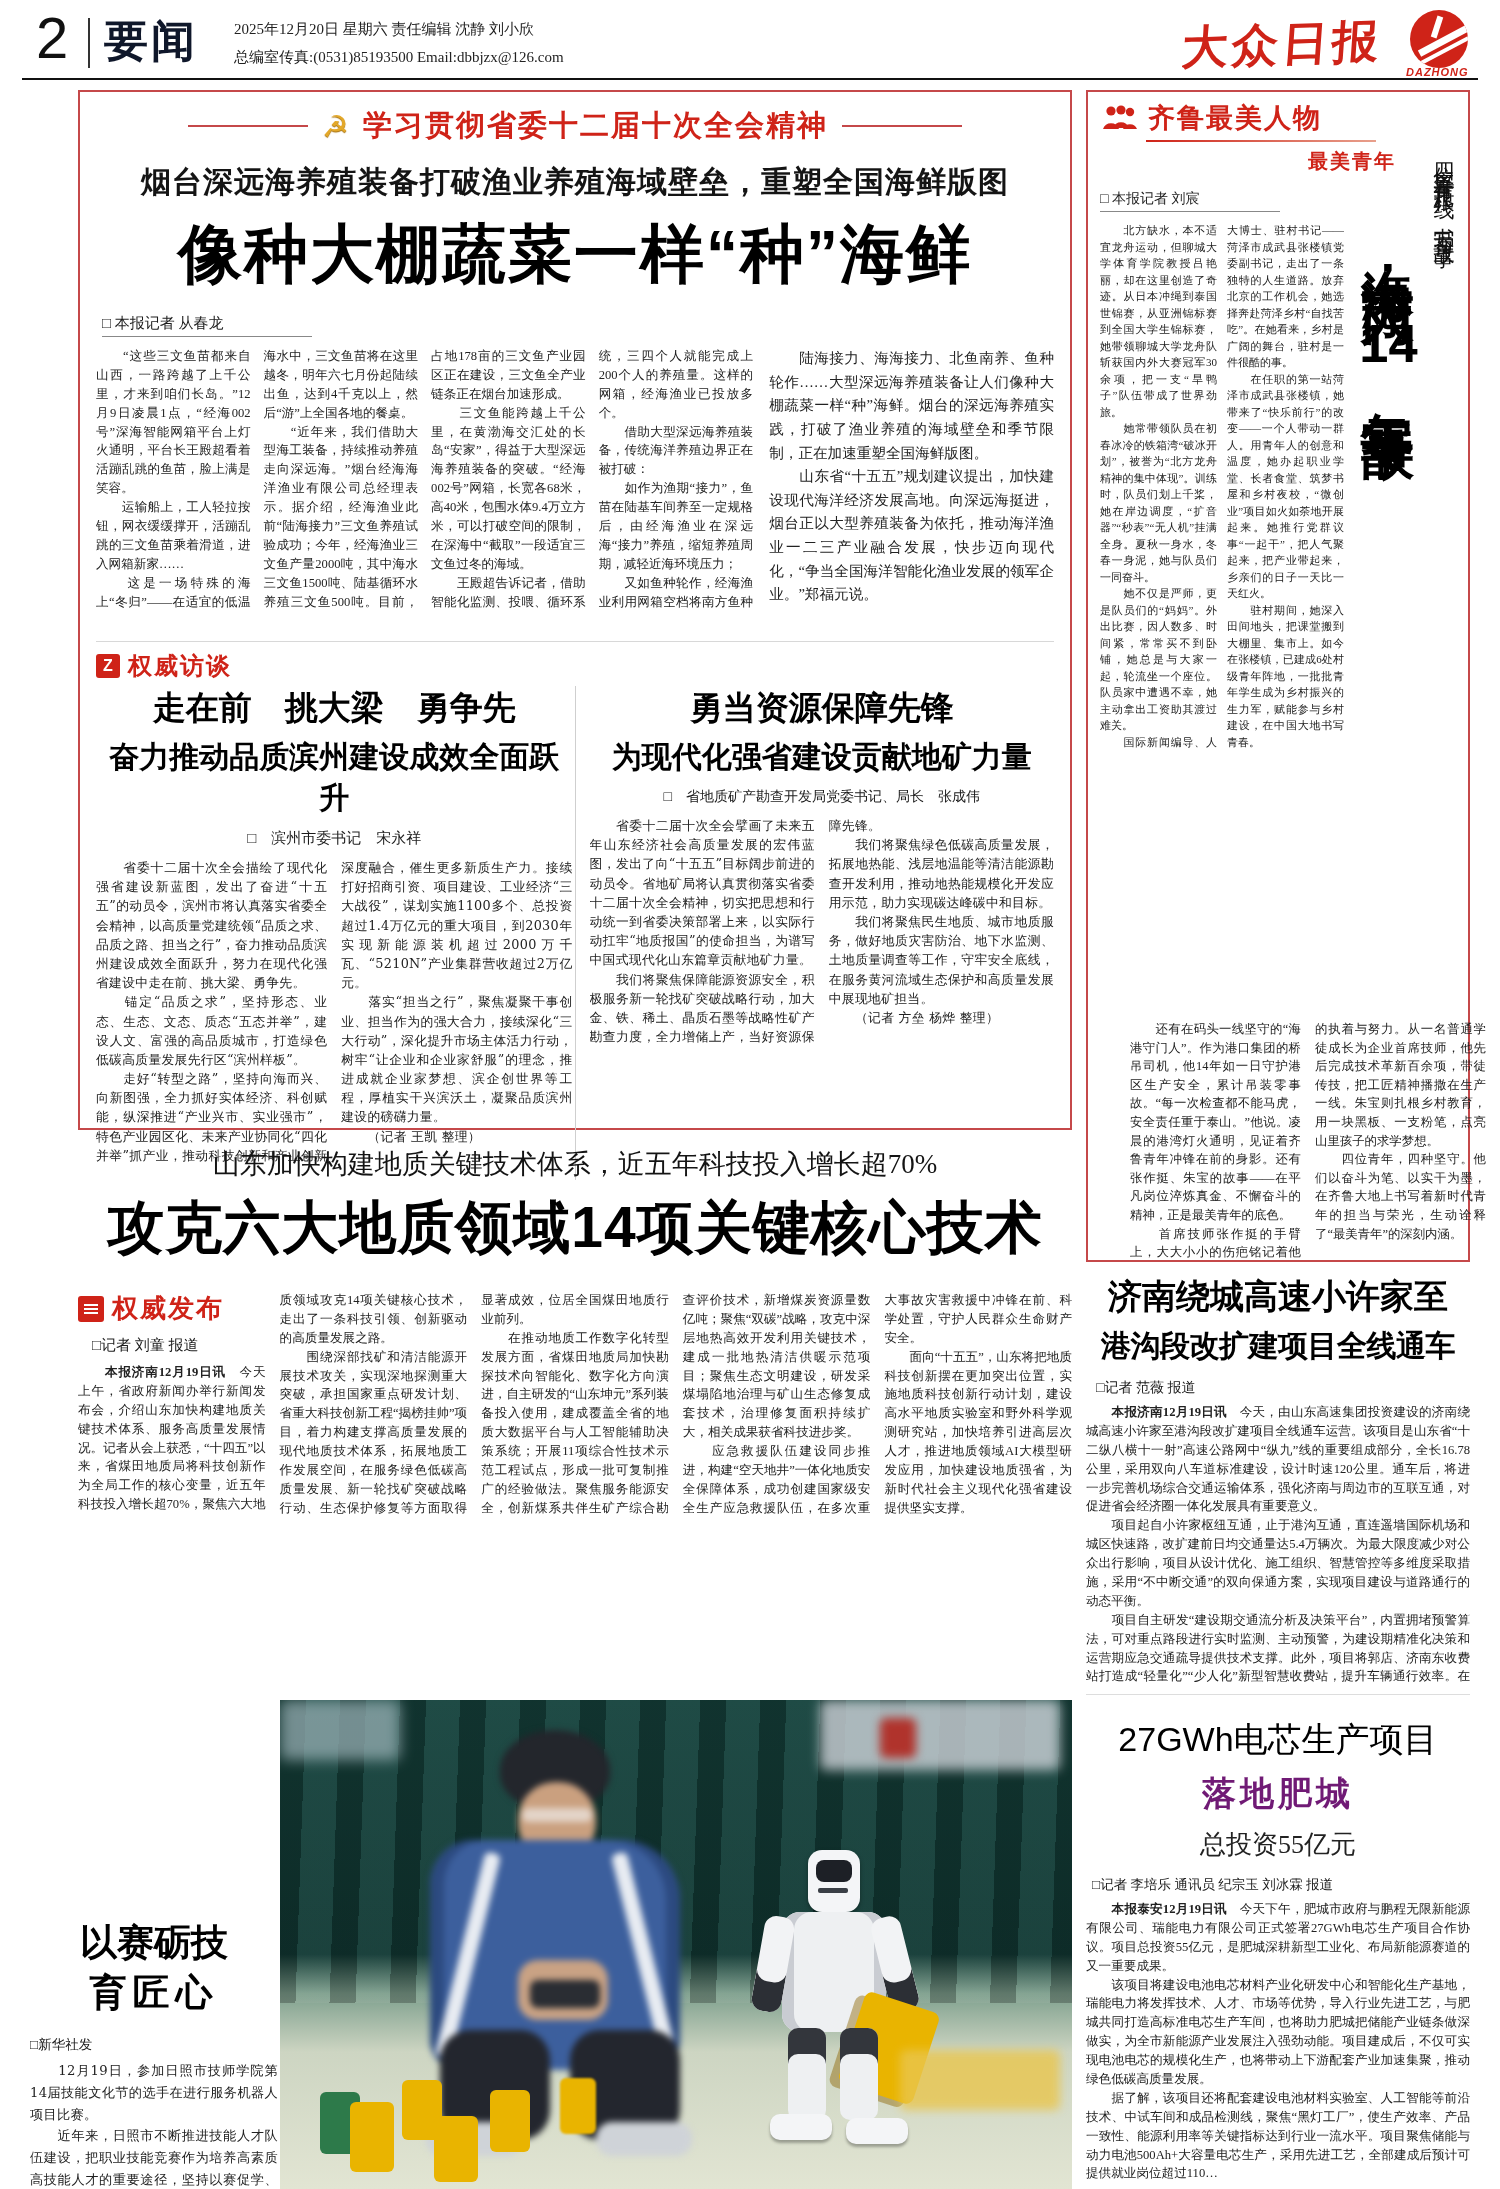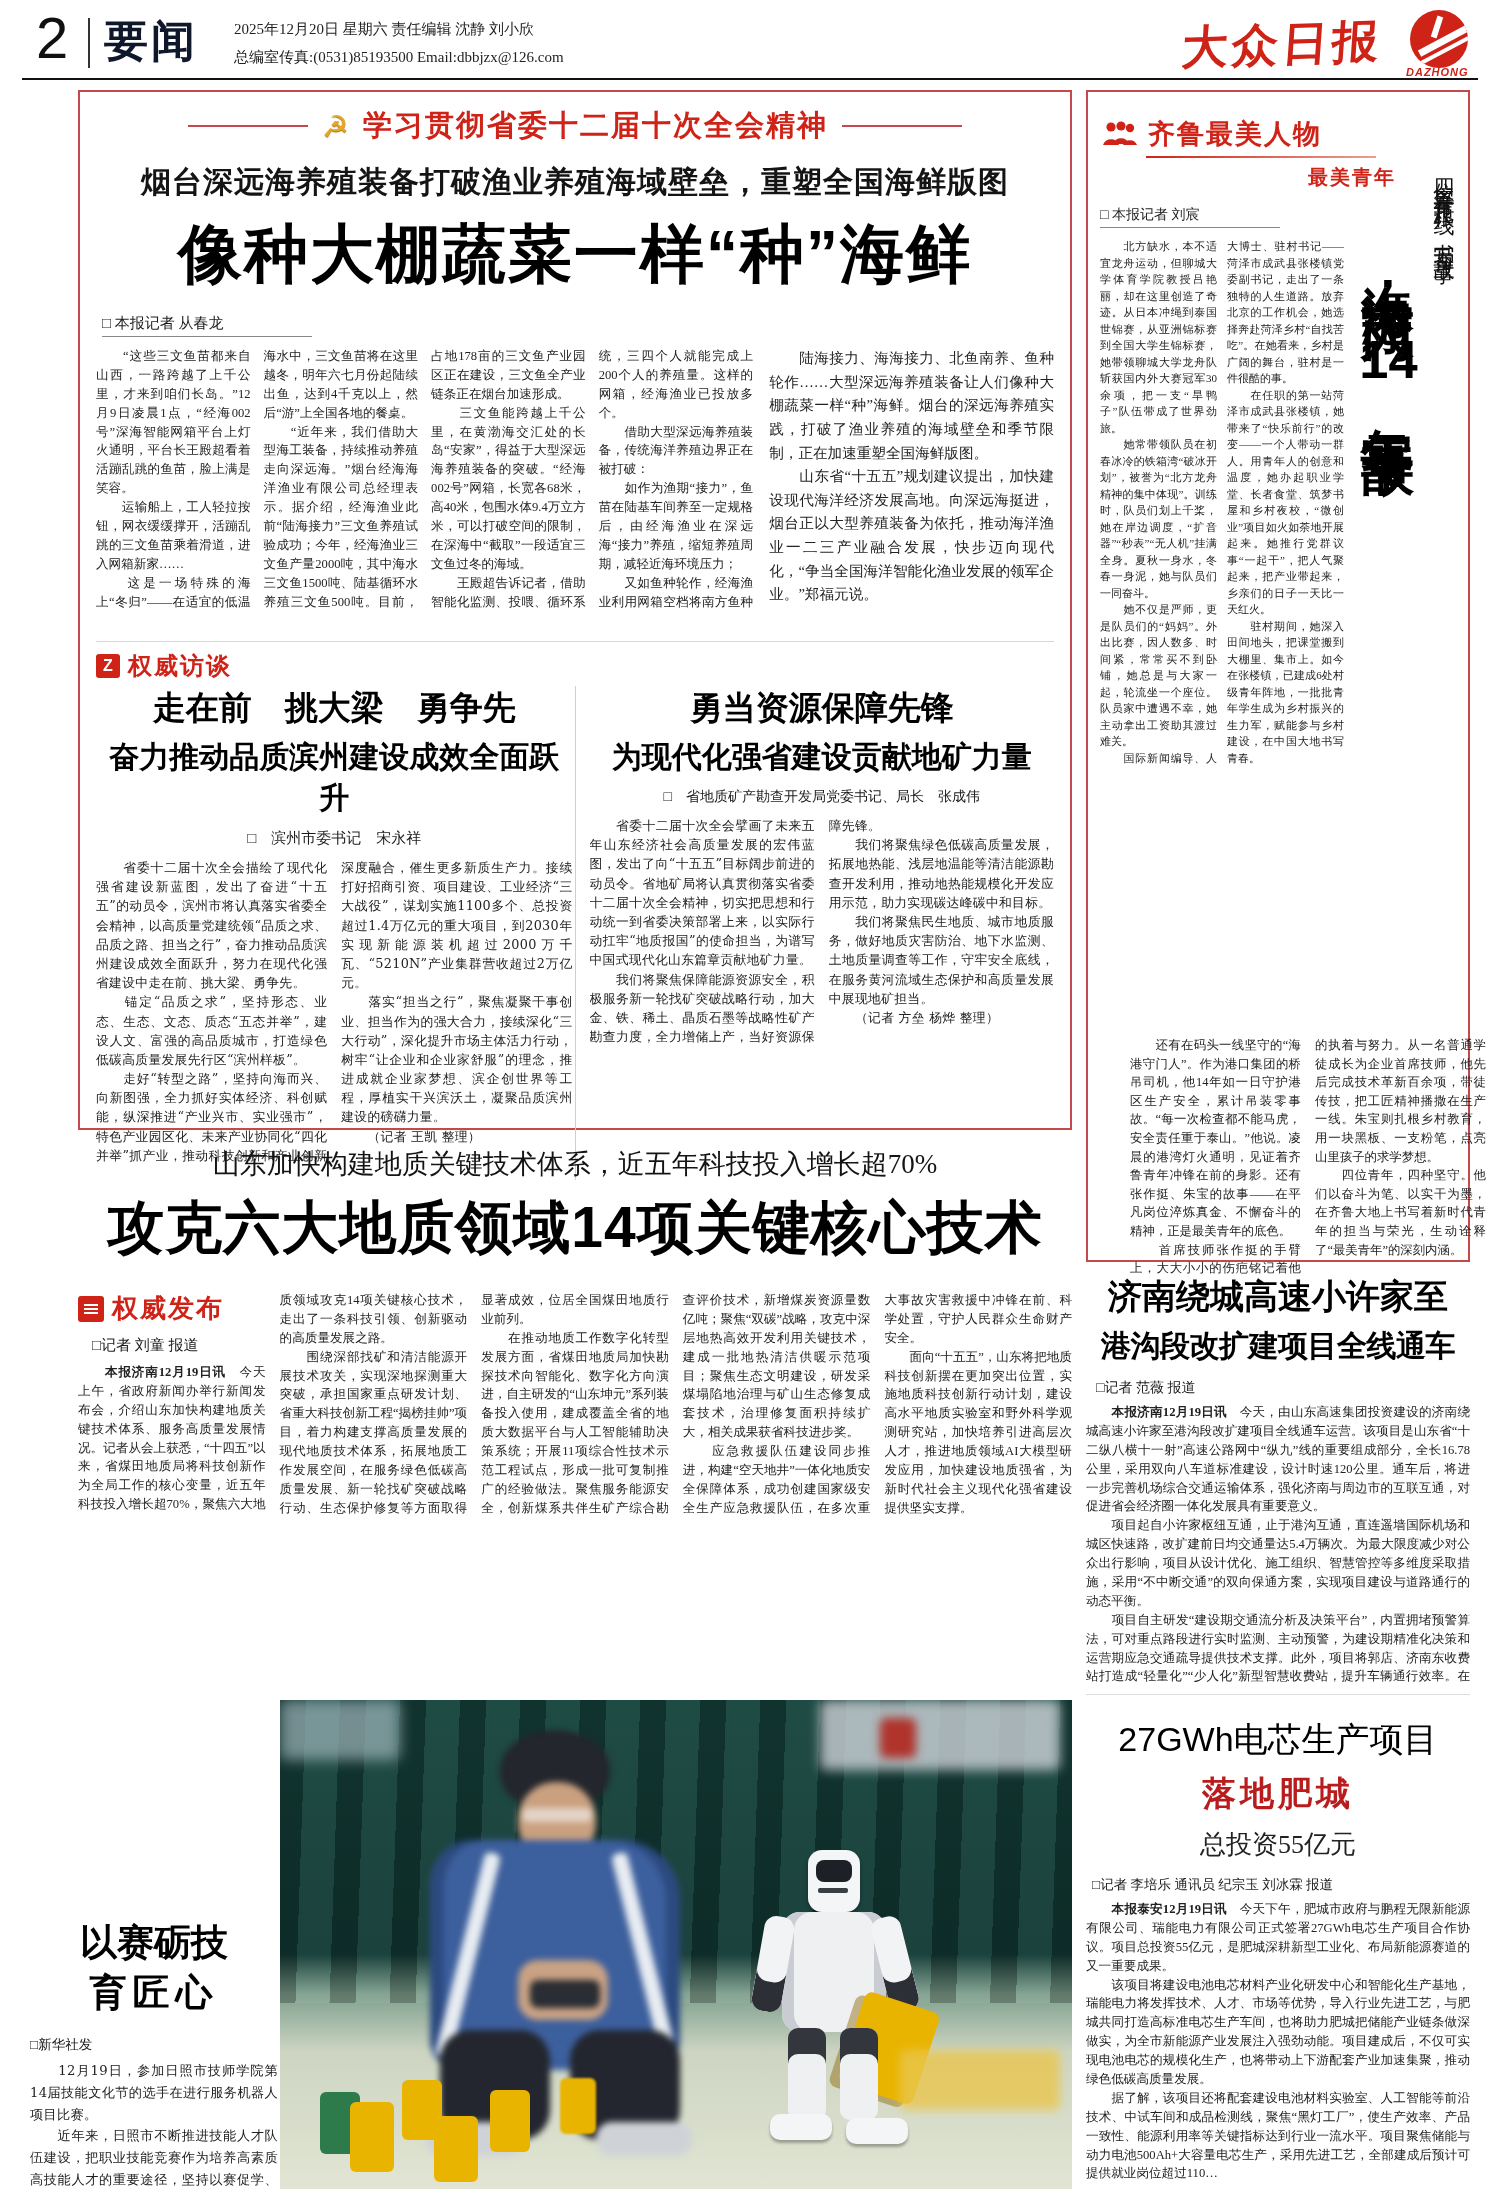--- a/index.html
+++ b/index.html
@@ -181,21 +181,21 @@
 
     <div class="photoblob" style="left:40px;top:392px;width:40px;height:62px;background:#2d7a4a;"></div>
     <div class="photoblob" style="left:70px;top:402px;width:44px;height:70px;background:#e9b400;"></div>
     <div class="photoblob" style="left:122px;top:380px;width:40px;height:60px;background:#e9b400;"></div>
     <div class="photoblob" style="left:154px;top:416px;width:44px;height:66px;background:#e9b400;"></div>
     <div class="photoblob" style="left:210px;top:390px;width:40px;height:62px;background:#e9b400;"></div>
     <div class="photoblob" style="left:280px;top:378px;width:36px;height:56px;background:#e9b400;filter:blur(1px);"></div>
     <div class="photoblob" style="left:620px;top:350px;width:160px;height:60px;background:#e9c64e;filter:blur(5px);opacity:.8;"></div>
   </div>
 
-  <div class="abs redbox" style="left:1086px;top:90px;width:384px;height:1172px;box-sizing:border-box;padding:24px 12px;">
+  <div class="abs redbox" style="left:1086px;top:90px;width:384px;height:1172px;box-sizing:border-box;padding:8px 12px;">
     <div style="display:flex;align-items:center;gap:8px;">
       <svg width="40" height="26" viewBox="0 0 40 26">
         <circle cx="11" cy="6" r="4.6" fill="#cf2318"></circle>
           <circle cx="21" cy="5" r="4.6" fill="#cf2318"></circle>
           <circle cx="30" cy="7" r="4.2" fill="#cf2318"></circle>
         <path d="M3 24a8.5 8.5 0 0 1 16 0z" fill="#cf2318"></path>
           <path d="M13 23a8.5 8.5 0 0 1 16 0z" fill="#cf2318"></path>
           <path d="M23 24a7.5 7.5 0 0 1 14 0z" fill="#cf2318"></path>
       </svg>
       <span class="sans red" style="font-size:27px;font-weight:bold;letter-spacing:2px;">齐鲁最美人物</span>
@@ -232,21 +232,21 @@
     <div class="serif" style="font-size:14px;margin:12px 0 0 10px;">□记者  范薇  报道</div>
     <div class="bodytext clip" style="margin-top:6px;height:282px;font-size:12.6px;"><b class="serif">　　本报济南12月19日讯</b><span>　今天，由山东高速集团投资建设的济南绕城高速小许家至港沟段改扩建项目全线通车运营。该项目是山东省“十二纵八横十一射”高速公路网中“纵九”线的重要组成部分，全长16.78公里，采用双向八车道标准建设，设计时速120公里。通车后，将进一步完善机场综合交通运输体系，强化济南与周边市的互联互通，对促进省会经济圈一体化发展具有重要意义。
 　　项目起自小许家枢纽互通，止于港沟互通，直连遥墙国际机场和城区快速路，改扩建前日均交通量达5.4万辆次。为最大限度减少对公众出行影响，项目从设计优化、施工组织、智慧管控等多维度采取措施，采用“不中断交通”的双向保通方案，实现项目建设与道路通行的动态平衡。
 　　项目自主研发“建设期交通流分析及决策平台”，内置拥堵预警算法，可对重点路段进行实时监测、主动预警，为建设期精准化决策和运营期应急交通疏导提供技术支撑。此外，项目将郭店、济南东收费站打造成“轻量化”“少人化”新型智慧收费站，提升车辆通行效率。在济南东特大桥创新应用喷淋式智能融冰雪系统，主动预防、高效处置路面凝冰，降低恶劣天气下事故发生概率。</span></div>
   </div>
 
   <div class="abs" style="left:1086px;top:1694px;width:384px;height:1px;background:#ddd;"></div>
 
   <div class="abs clip" style="left:1086px;top:1702px;width:384px;height:487px;">
     <div class="center sans" style="margin-top:15px;font-size:34px;font-weight:400;color:#000;">27GWh电芯生产项目</div>
-    <div class="center sans" style="font-size:34px;font-weight:900;color:#b91c1c;margin-top:8px;letter-spacing:4px;text-align:center;">落地肥城</div>
+    <div class="center sans" style="font-size:34px;font-weight:900;color:#701a75;margin-top:8px;letter-spacing:4px;text-align:center;">落地肥城</div>
     <div class="center serif" style="font-size:26px;margin-top:10px;color:#222;">总投资55亿元</div>
     <div class="serif" style="font-size:13.5px;margin:14px 0 0 6px;">□记者  李培乐  通讯员  纪宗玉  刘冰霖  报道</div>
     <div class="bodytext" style="margin-top:6px;font-size:12.6px;"><b class="serif">　　本报泰安12月19日讯</b><span>　今天下午，肥城市政府与鹏程无限新能源有限公司、瑞能电力有限公司正式签署27GWh电芯生产项目合作协议。项目总投资55亿元，是肥城深耕新型工业化、布局新能源赛道的又一重要成果。
 　　该项目将建设电池电芯材料产业化研发中心和智能化生产基地，瑞能电力将发挥技术、人才、市场等优势，导入行业先进工艺，与肥城共同打造高标准电芯生产车间，也将助力肥城把储能产业链条做深做实，为全市新能源产业发展注入强劲动能。项目建成后，不仅可实现电池电芯的规模化生产，也将带动上下游配套产业加速集聚，推动绿色低碳高质量发展。
 　　据了解，该项目还将配套建设电池材料实验室、人工智能等前沿技术、中试车间和成品检测线，聚焦“黑灯工厂”，使生产效率、产品一致性、能源利用率等关键指标达到行业一流水平。项目聚焦储能与动力电池500Ah+大容量电芯生产，采用先进工艺，全部建成后预计可提供就业岗位超过110…</span></div>
   </div>
 
 </div>
 
 </body></html>

